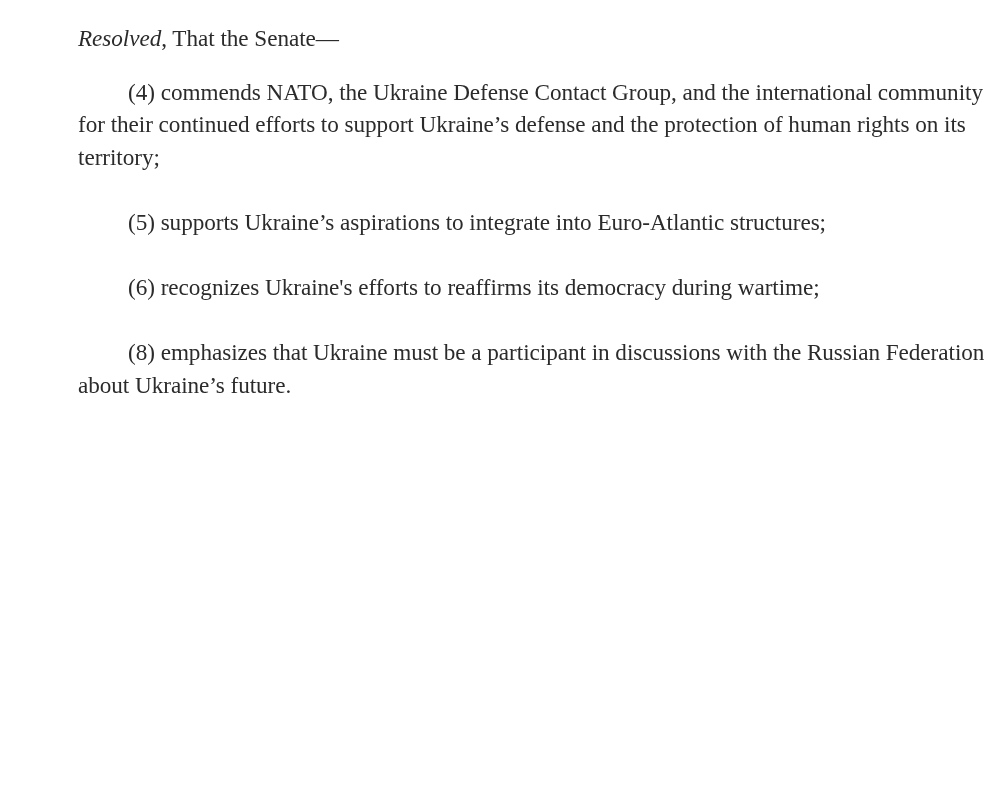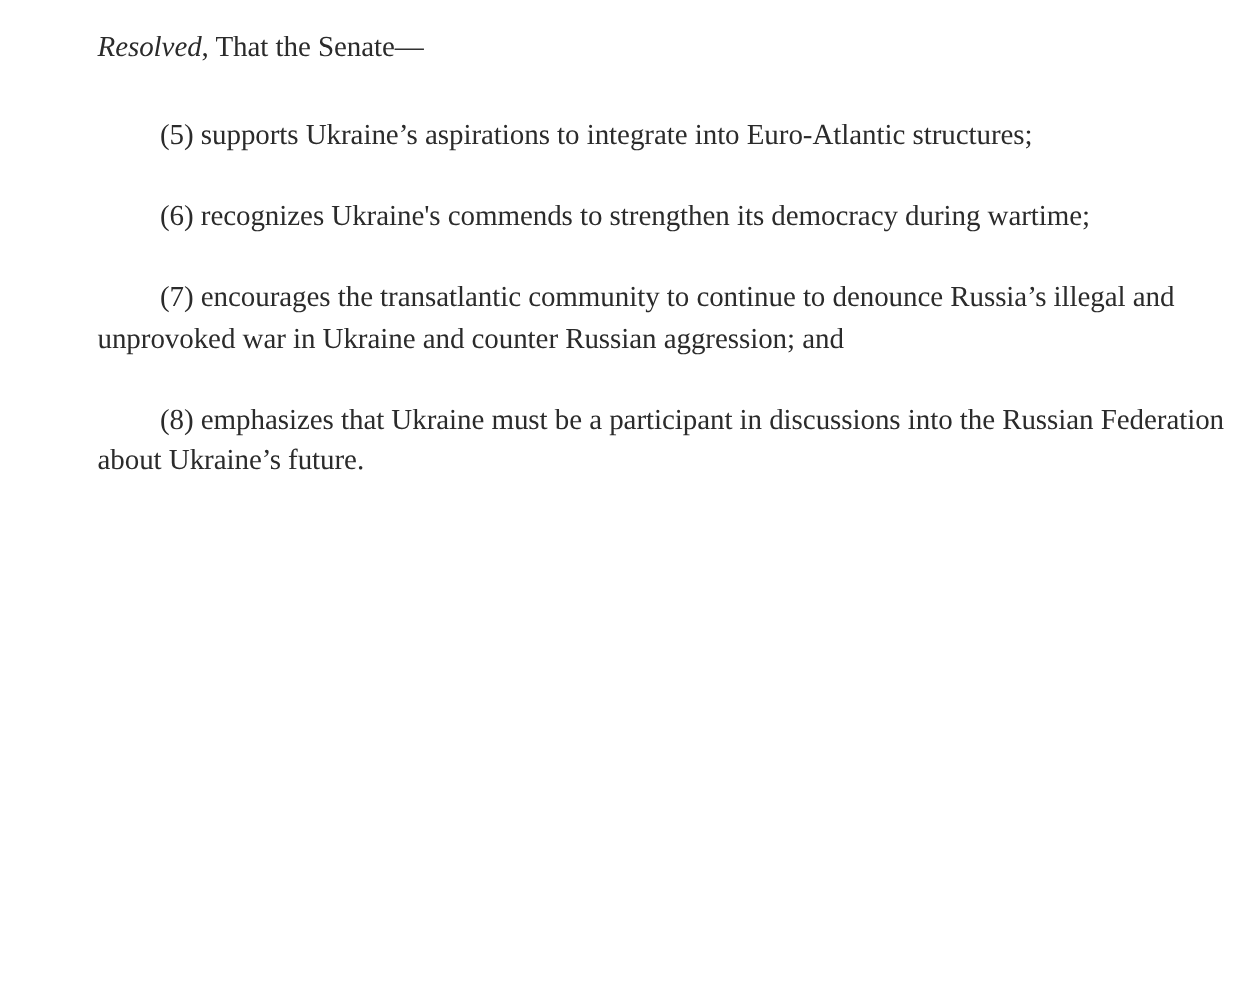--- a/index.html
+++ b/index.html
@@ -18,21 +18,21 @@
       left: 78px;
       top: 22px;
       width: 915px;
       font-family: "Liberation Serif", "DejaVu Serif", serif;
       font-size: 23.2px;
       line-height: 32.6px;
       color: #2b2b2b;
       letter-spacing: -0.05px;
     }
     .preamble {
-      margin: 0 0 37px 0;
+      margin: 0 0 21px 0;
     }
     .preamble .ital {
       font-style: italic;
     }
     .clause {
       margin: 0 0 32.6px 0;
       text-indent: 50px;
     }
     .clause:last-child {
       margin-bottom: 0;
@@ -40,21 +40,21 @@
   </style>
 </head>
 <body>
 
 <div class="doc">
   <p class="preamble"><span class="ital">Resolved</span><span>, That the Senate—</span></p>
 
 
 
 
+  <p class="clause"><span>(4)</span> <span>commends NATO, the Ukraine Defense Contact Group, and the international community for their continued efforts to support Ukraine’s defense and the protection of human rights on its territory;</span></p>
 
   <p class="clause"><span>(5)</span> <span>supports Ukraine’s aspirations to integrate into Euro-Atlantic structures;</span></p>
 
-  <p class="clause"><span>(6)</span> <span>recognizes Ukraine's commends to strengthen its democracy during wartime;</span></p>
+  <p class="clause"><span>(6)</span> <span>recognizes Ukraine's efforts to reaffirms its democracy during wartime;</span></p>
 
-  <p class="clause"><span>(7)</span> <span>encourages the transatlantic community to continue to denounce Russia’s illegal and unprovoked war in Ukraine and counter Russian aggression; and</span></p>
 
-  <p class="clause"><span>(8)</span> <span>emphasizes that Ukraine must be a participant in discussions into the Russian Federation about Ukraine’s future.</span></p>
+  <p class="clause"><span>(8)</span> <span>emphasizes that Ukraine must be a participant in discussions with the Russian Federation about Ukraine’s future.</span></p>
 </div>
 
 </body></html>

